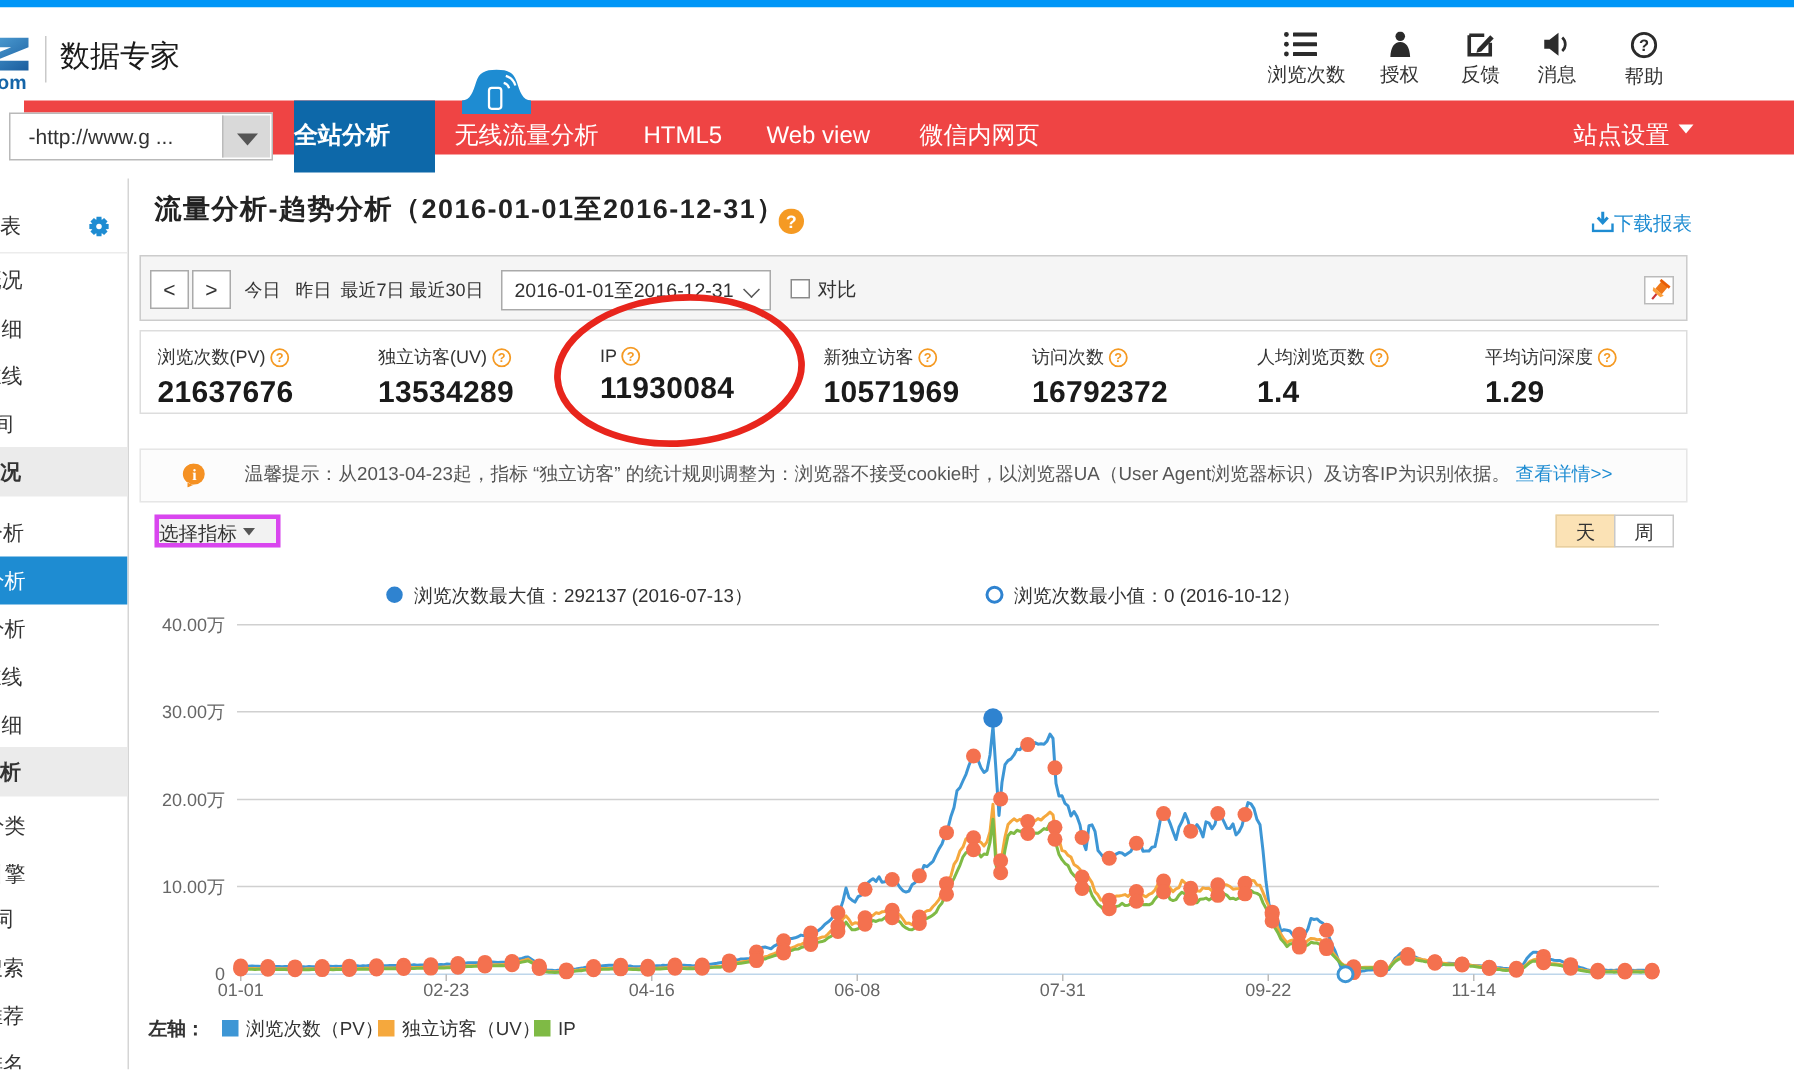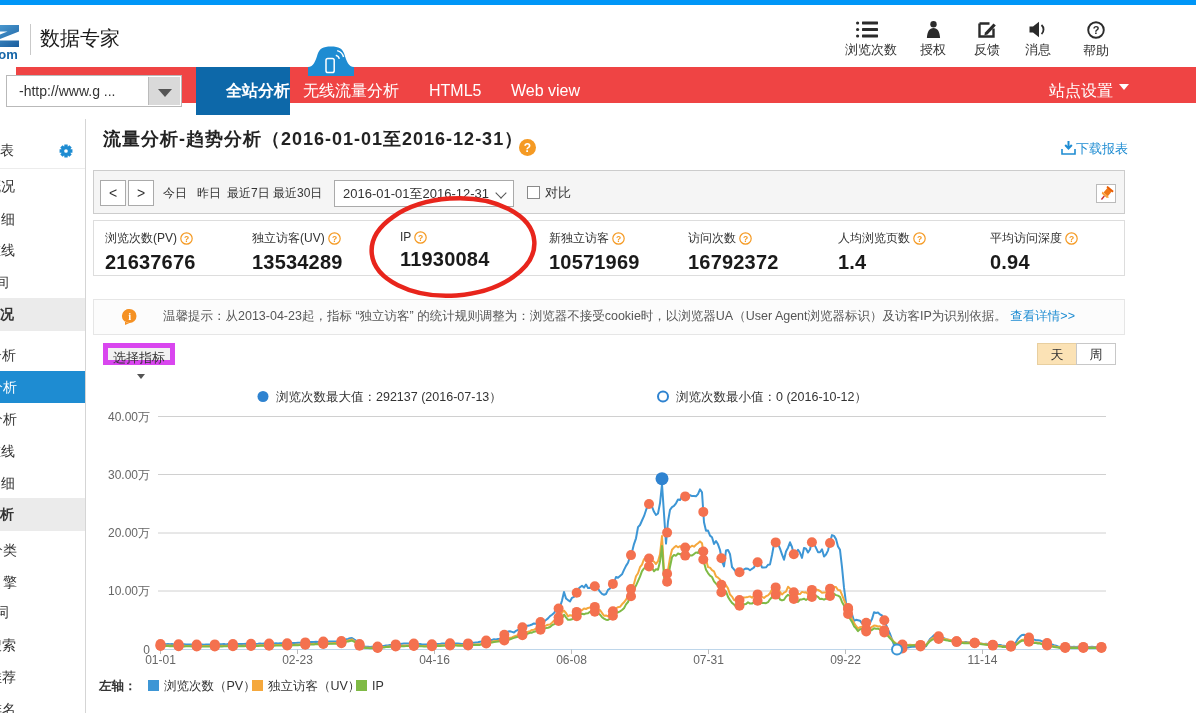--- a/index.html
+++ b/index.html
@@ -20,21 +20,21 @@
 .hicon svg { display:block; margin:0 auto; }
 .hicon .lbl { font-size:13px; color:#333; margin-top:3px; white-space:nowrap; }
 
 
 #nav { left:16px; top:67px; width:1196px; height:36px; background:#ef4444; }
 #navsel { left:-10px; top:8px; width:176px; height:32px; background:#fff; border:1px solid #b9b9b9; }
 #navsel .txt { position:absolute; left:12px; top:7px; font-size:14px; color:#333; }
 #navsel .btn { position:absolute; right:1px; top:1px; bottom:1px; width:32px; background:#d9d9d9; border-left:1px solid #bbb; }
 #navsel .btn:after { content:""; position:absolute; left:9px; top:12px; border:7px solid transparent; border-top:8px solid #555; }
 .tab { top:0; height:48px; line-height:48px; color:#fff; font-size:16px; }
-#tab1 { left:180px; width:94px; background:#0d68a9; text-align:right; font-weight:bold; }
+#tab1 { left:180px; width:94px; background:#0d68a9; text-align:left; font-weight:bold; }
 #sitecfg { left:1033px; top:0; height:48px; line-height:48px; color:#fff; font-size:16px; }
 #sitecfg .tri { display:inline-block; width:0; height:0; border:5px solid transparent; border-top:6px solid #fff; vertical-align:1px; margin-left:6px; }
 
 
 #side { left:0; top:119px; width:86px; height:594px; background:#fff; border-right:1px solid #d5d5d5; overflow:hidden; }
 .srow { position:absolute; left:0; width:85px; height:32px; line-height:32px; font-size:14px; color:#333; white-space:nowrap; }
 .srow .t { position:absolute; }
 .shead { background:#ebebeb; }
 .sact { background:#1e8cd2; color:#fff; }
 #gear { position:absolute; left:59px; top:25px; }
@@ -57,21 +57,21 @@
 
 #stats { left:7px; top:101px; width:1032px; height:56px; border:1px solid #ddd; border-left:none; border-right:none; }
 #stats { border:1px solid #ddd; }
 .stat { position:absolute; top:0; }
 .stat .lab { font-size:12px; color:#333; margin-top:9px; }
 .stat .val { font-size:20px; font-weight:bold; color:#1a1a1a; margin-top:4px; letter-spacing:0.2px; }
 
 #notice { left:7px; top:180px; width:1032px; height:36px; background:#fcfcfc; border:1px solid #e6e6e6; line-height:33px; font-size:12.5px; color:#555; white-space:nowrap; }
 #notice a { color:#1e8cd2; text-decoration:none; }
 
-#selind { left:17px; top:224px; width:72px; height:22px; background:#f2f2f2; border:5px solid #d946ef; font-size:13px; color:#333; line-height:20px; text-align:center; }
+#selind { left:17px; top:224px; width:84px; height:22px; background:#f2f2f2; border:3px solid #d946ef; font-size:13px; color:#333; line-height:20px; }
 #selind .tri { display:inline-block; width:0; height:0; border:4px solid transparent; border-top:5px solid #555; margin-left:4px; vertical-align:-1px; }
 #dayweek { left:951px; top:224px; }
 #dayweek .b { display:inline-block; width:40px; height:22px; line-height:22px; text-align:center; font-size:13px; color:#333; }
 #dayweek .d { background:#fbe2b5; border:1px solid #e8cfa0; }
 #dayweek .w { background:#fff; border:1px solid #c8c8c8; margin-left:-1px; }
 
 
 #chart { left:0; top:260px; }
 
 
@@ -146,20 +146,21 @@
       </g>
     </svg>
     <div id="navsel" class="abs">
         <div class="txt">-http://www.g ...</div>
         <div class="btn"></div>
       </div>
     <div id="tab1" class="tab abs">全站分析</div>
     <div class="tab abs" style="left:287px;">无线流量分析</div>
     <div class="tab abs" style="left:413px;">HTML5</div>
     <div class="tab abs" style="left:495px;">Web view</div>
+    <div class="tab abs" style="left:597px;">微信内网页</div>
     <div id="sitecfg" class="abs">站点设置<span class="tri"></span></div>
   </div>
 
   <div id="side" class="abs">
     <div class="srow" style="top:15px;">
         <span class="t" style="left:-14px;">报表</span>
       </div>
       <div style="position:absolute;top:49px;left:0;width:86px;border-top:1px solid #ececec;"></div>
     <svg id="gear" width="14" height="14" viewBox="0 0 16 16">
         <path d="M15.36 6.11 L15.36 9.89 L13.22 10.03 L13.13 10.25 L14.54 11.87 L11.87 14.54 L10.25 13.13 L10.03 13.22 L9.89 15.36 L6.11 15.36 L5.97 13.22 L5.75 13.13 L4.13 14.54 L1.46 11.87 L2.87 10.25 L2.78 10.03 L0.64 9.89 L0.64 6.11 L2.78 5.97 L2.87 5.75 L1.46 4.13 L4.13 1.46 L5.75 2.87 L5.97 2.78 L6.11 0.64 L9.89 0.64 L10.03 2.78 L10.25 2.87 L11.87 1.46 L14.54 4.13 L13.13 5.75 L13.22 5.97 Z" fill="#1e8cd2"></path>
@@ -291,21 +292,21 @@
               <circle cx="6.5" cy="6.5" r="5.7" fill="#fff" stroke="#f59a23" stroke-width="1.2"></circle>
               <text x="6.5" y="9.6" font-size="8.5" font-weight="bold" fill="#f59a23" text-anchor="middle">?</text>
             </svg></div>
           <div class="val">1.4</div>
         </div>
       <div class="stat" style="left:896px;">
           <div class="lab">平均访问深度 <svg width="13" height="13" viewBox="0 0 13 13" style="vertical-align:-3px;">
               <circle cx="6.5" cy="6.5" r="5.7" fill="#fff" stroke="#f59a23" stroke-width="1.2"></circle>
               <text x="6.5" y="9.6" font-size="8.5" font-weight="bold" fill="#f59a23" text-anchor="middle">?</text>
             </svg></div>
-          <div class="val">0.94</div>
+          <div class="val">1.29</div>
         </div>
     </div>
 
     <div id="notice" class="abs"><div style="position:absolute;left:0;top:49px;width:86px;height:0;"></div><svg style="position:absolute;left:27px;top:9px;" width="17" height="16" viewBox="0 0 17 16">
           <path d="M8.5 0 a7.6 7 0 1 0 0 14 l-4.5 2 v-3.5 Z" fill="#f59123"></path>
           <circle cx="8.5" cy="7" r="7" fill="#f59123"></circle>
           <text x="8.7" y="11" font-size="10.5" font-weight="bold" fill="#fff" text-anchor="middle" font-family="Liberation Serif">i</text>
         </svg><span style="margin-left:69px;">温馨提示：从2013-04-23起，指标 “独立访客” 的统计规则调整为：浏览器不接受cookie时，以浏览器UA（User Agent浏览器标识）及访客IP为识别依据。 <a href="#">查看详情&gt;&gt;</a></span></div>
 
     <div id="selind" class="abs">选择指标<span class="tri"></span></div>

